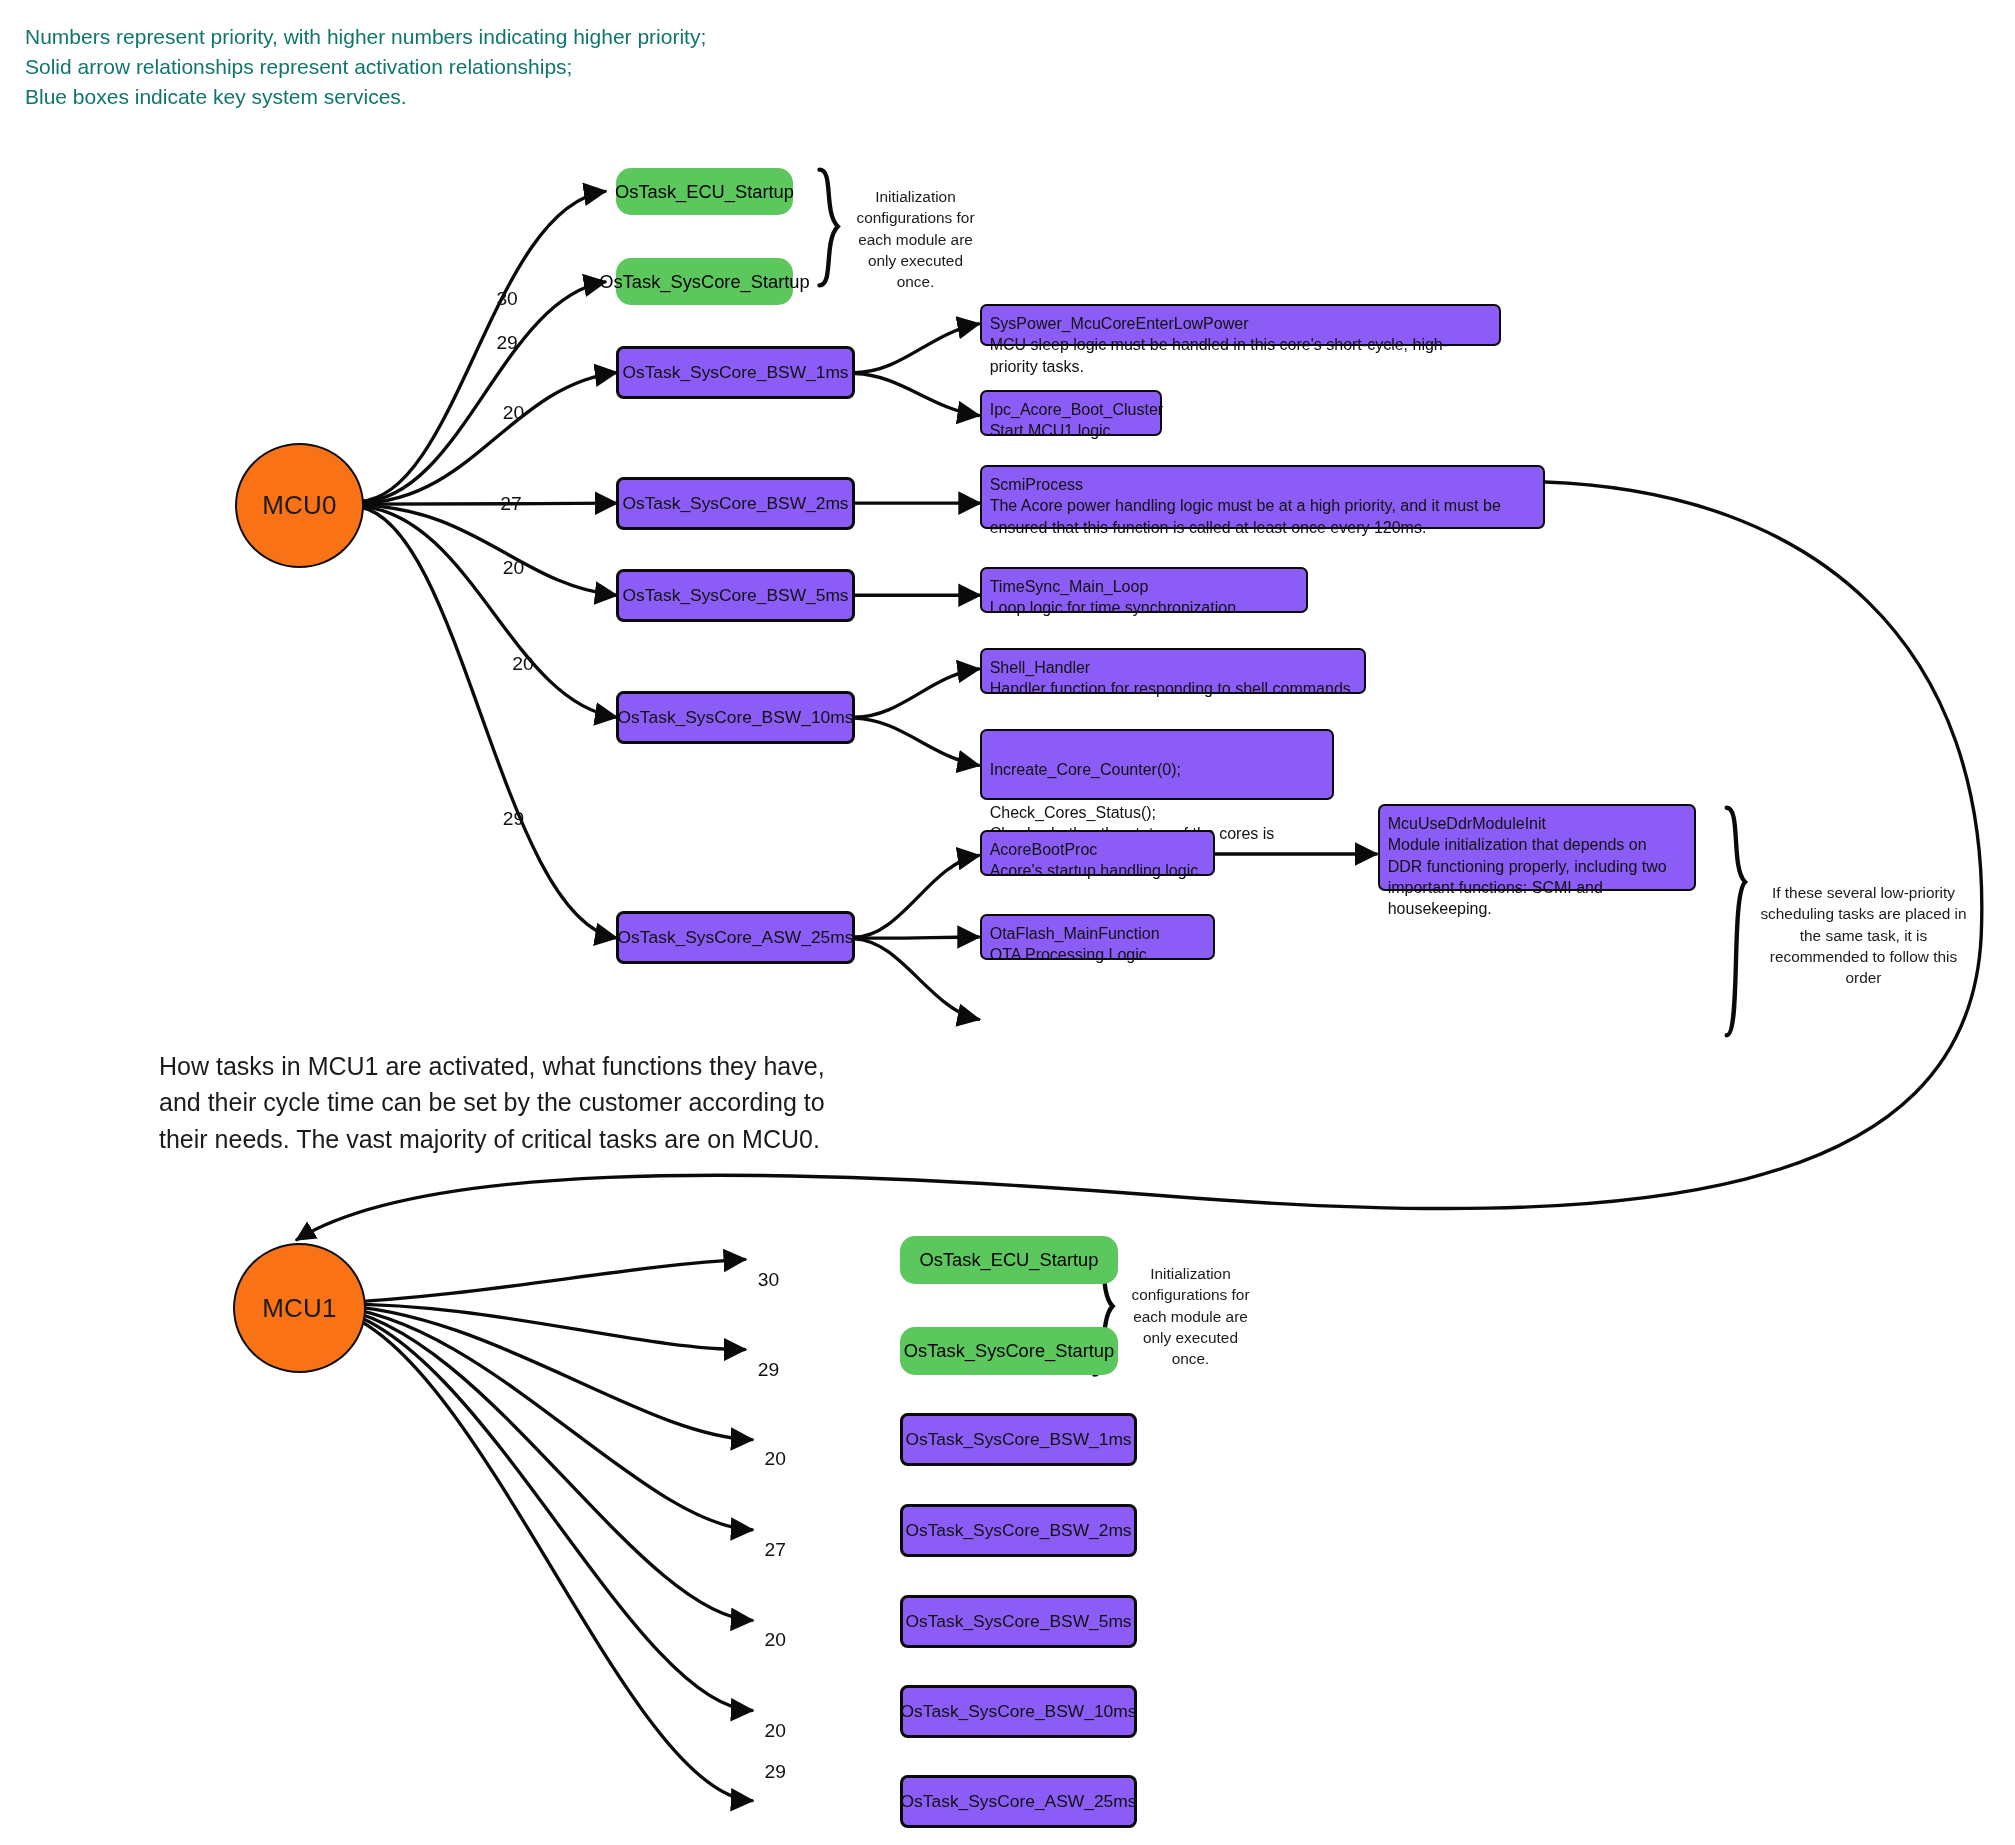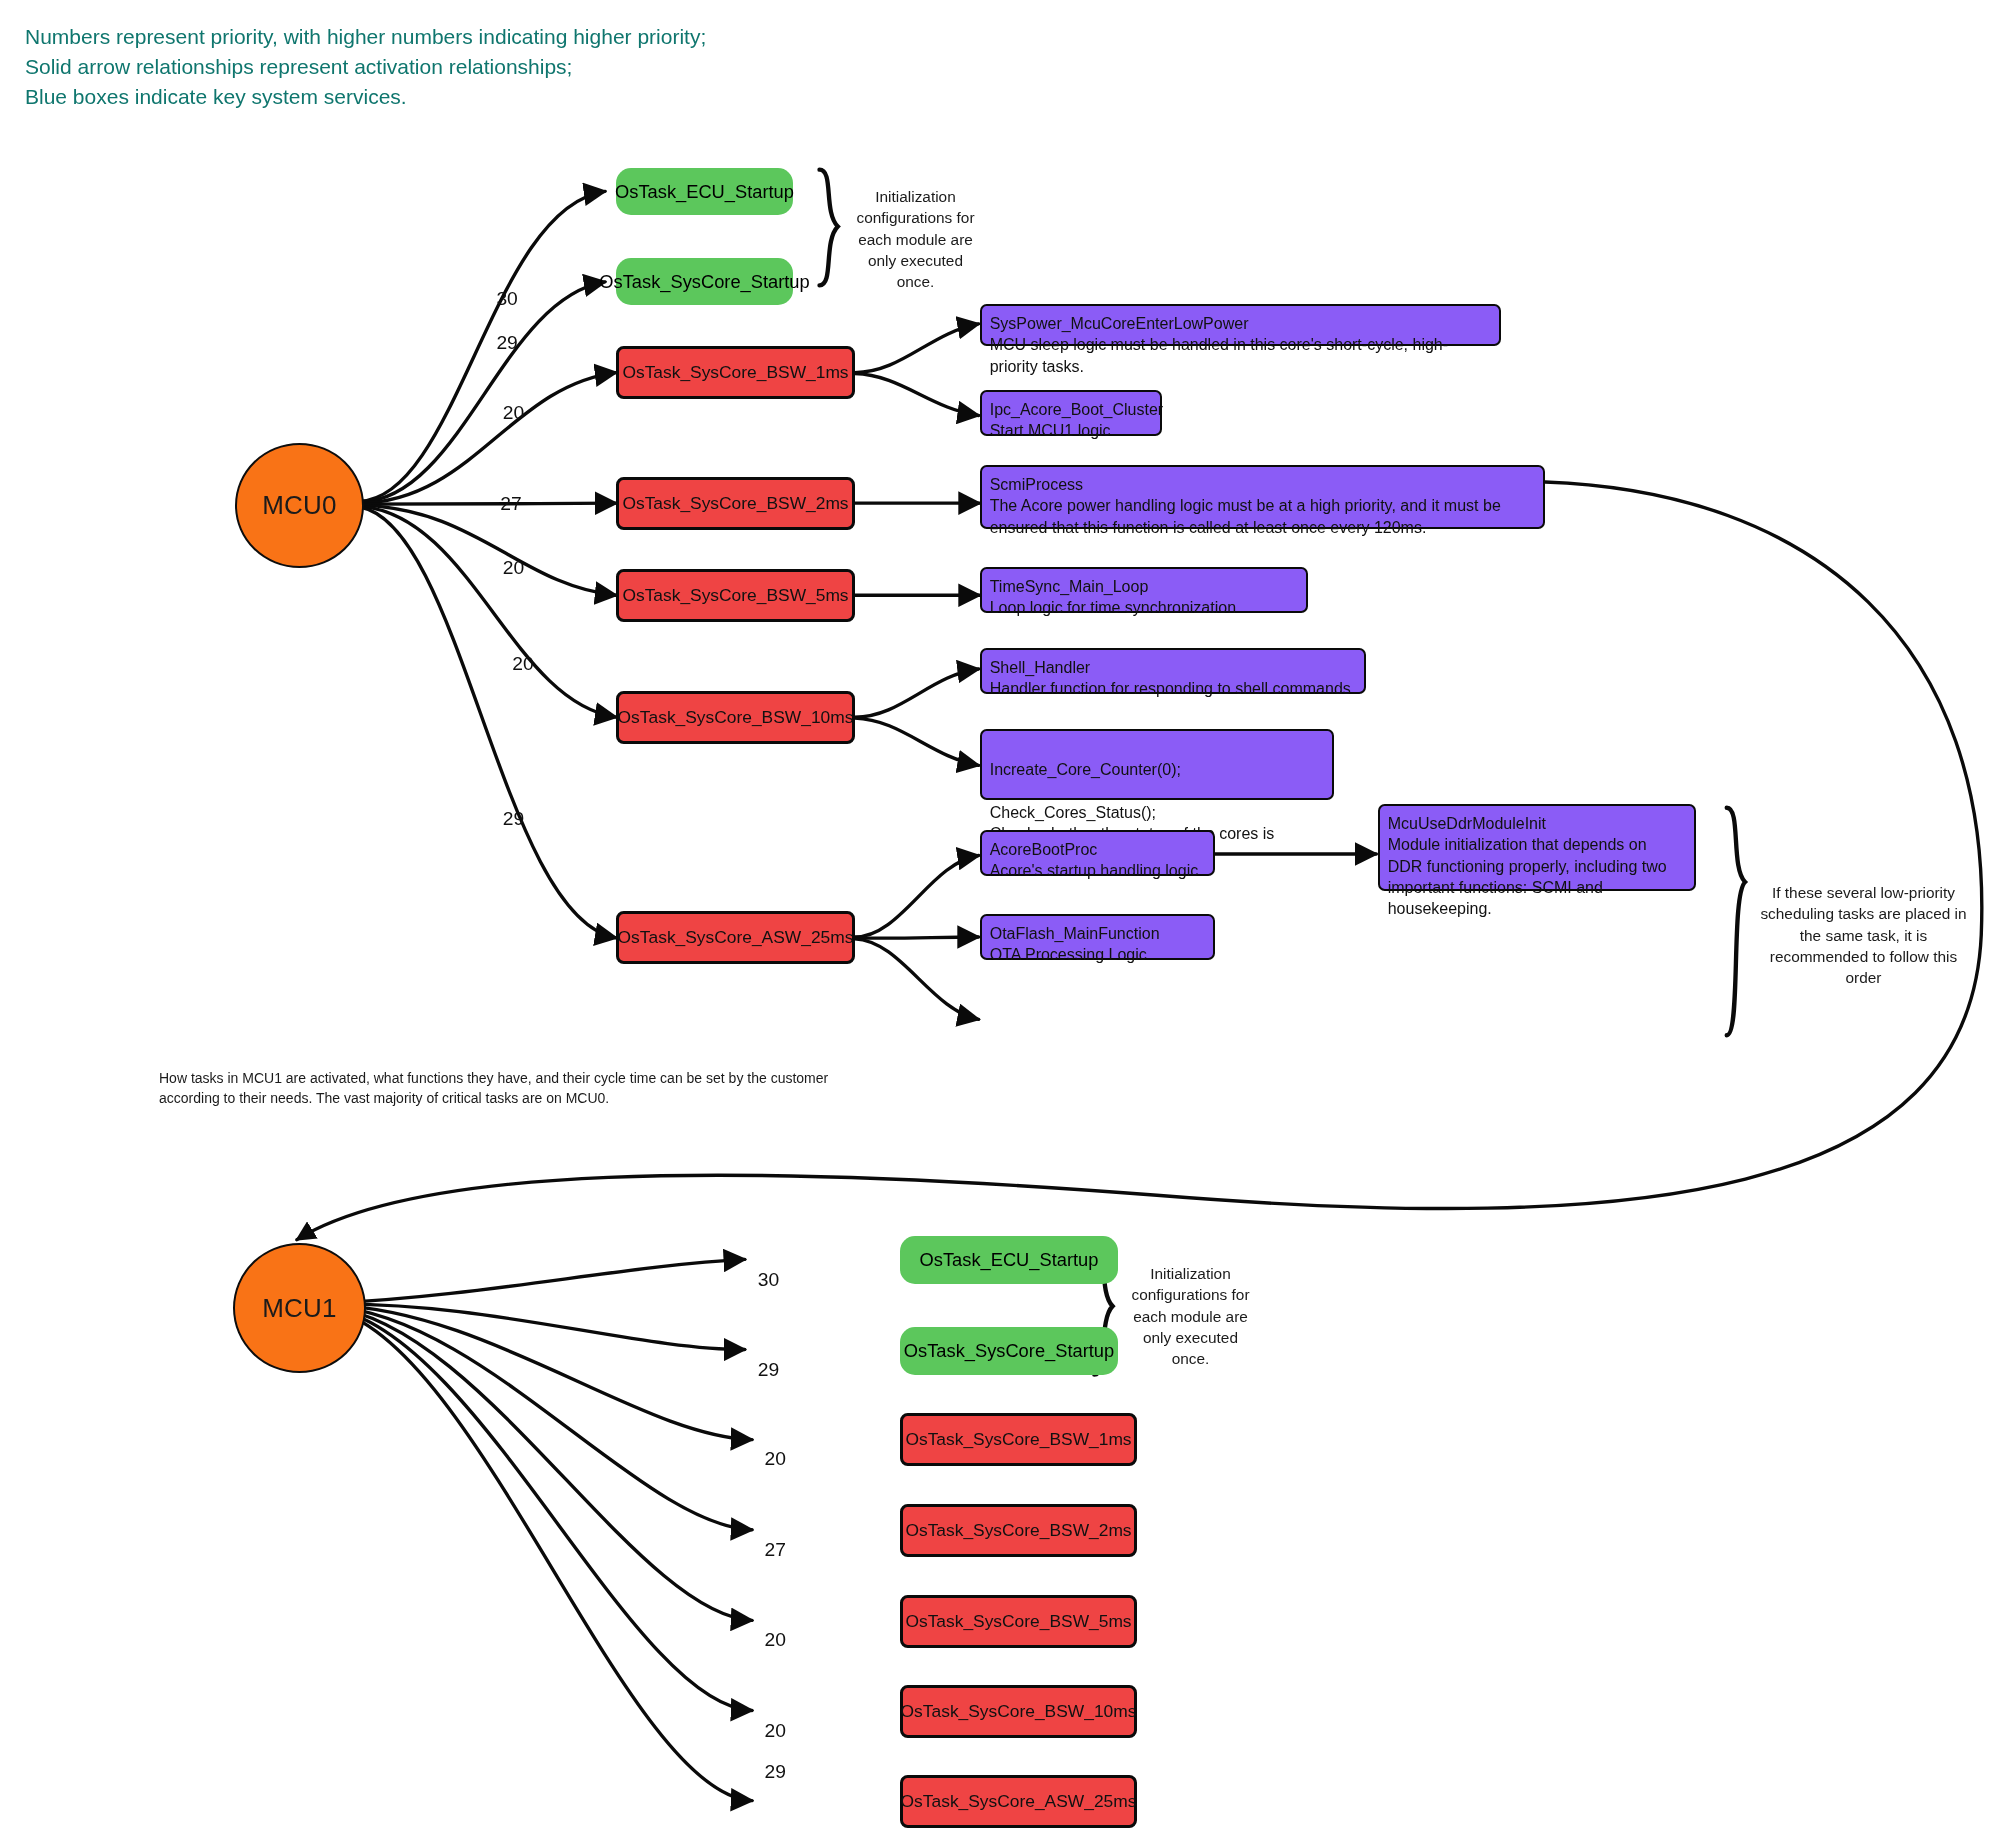--- a/index.html
+++ b/index.html
@@ -3,32 +3,32 @@
 <meta charset="utf-8">
 <style>
   html,body{margin:0;padding:0;background:#fff;}
   body{width:2015px;height:1845px;position:relative;
        font-family:"Liberation Sans",sans-serif;color:#111;overflow:hidden;}
   #stage{position:absolute;left:0;top:0;width:2015px;height:1845px;}
   svg.edges{position:absolute;left:0;top:0;width:2015px;height:1845px;overflow:visible;}
 
   .legend{position:absolute;left:25px;top:22px;font-size:21px;line-height:1.42;
           color:#0f766e;white-space:pre;}
-  .midnote{position:absolute;left:159px;top:1048px;width:704px;font-size:14px;
-           line-height:1.45;color:#1b1b1b;margin-top:20px;}
+  .midnote{position:absolute;left:159px;top:1048px;width:704px;font-size:25px;
+           line-height:1.45;color:#1b1b1b;}
 
   .node{position:absolute;display:flex;align-items:center;justify-content:center;
         background:#f97316;border:2.4px solid #0d0d0d;color:#1b1b1b;
         font-size:26px;letter-spacing:0.2px;}
 
   .task{position:absolute;display:flex;align-items:center;justify-content:center;
         box-sizing:border-box;text-align:center;line-height:1.2;}
   .task.green{background:#5cc75c;border:none;border-radius:15px;color:#000000;
               font-size:18.3px;}
-  .task.lightgreen{background:#ef4444;border:3.4px solid #0a0a0a;border-radius:7.7px;
+  .task.lightgreen{background:#8b5cf6;border:3.4px solid #0a0a0a;border-radius:7.7px;
                    color:#111;font-size:17.4px;}
 
   .svc{position:absolute;box-sizing:border-box;background:#8b5cf6;
        border:2.9px solid #0a0a0a;border-radius:6.7px;padding:6.7px 8.7px 6.7px 7.7px;
        color:#111;font-size:16px;line-height:1.34;}
   .svc .ttl{display:block;}
   .svc .desc{display:block;}
 
   .note{position:absolute;text-align:center;font-size:15.4px;line-height:1.38;
         color:#1b1b1b;}

